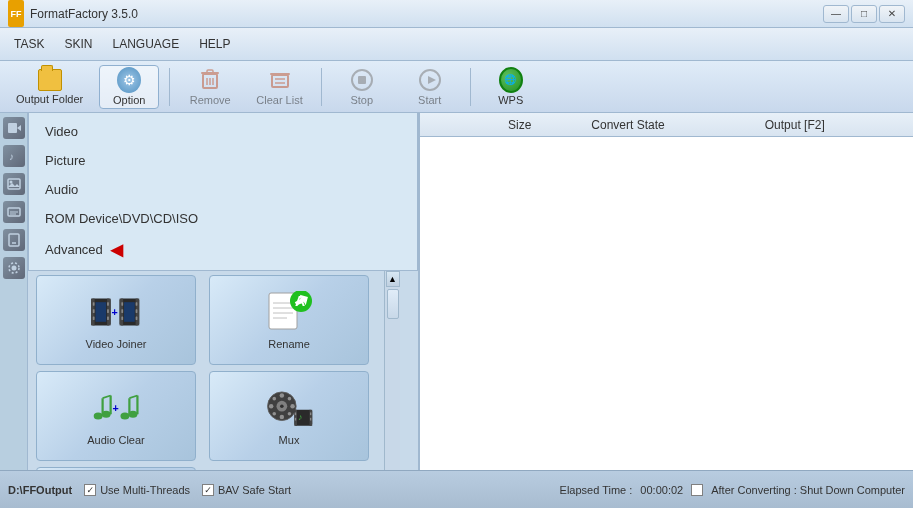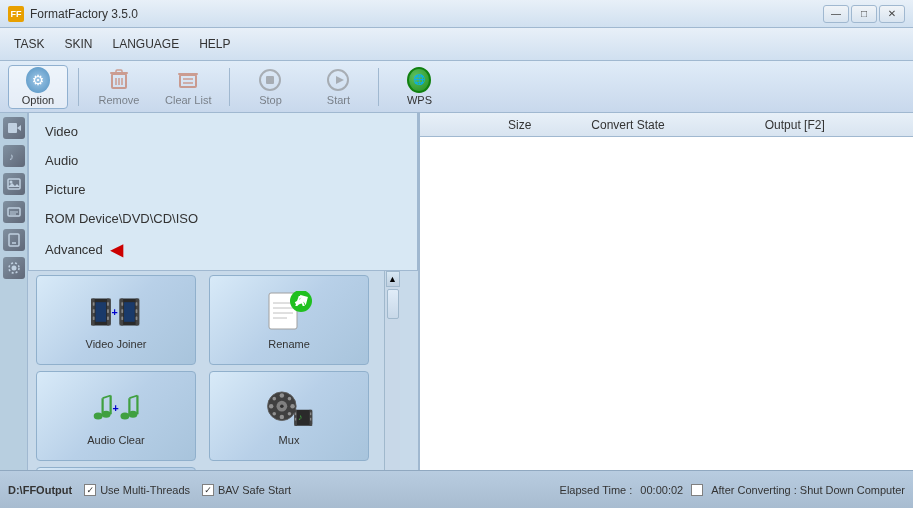--- a/index.html
+++ b/index.html
@@ -23,21 +23,21 @@
       border-bottom: 1px solid #a0b8d0;
       justify-content: space-between;
     }
     #title-left {
       display: flex;
       align-items: center;
       gap: 6px;
     }
     #app-icon {
       width: 16px;
-      height: 16px;
+      height: 27px;
       background: #e8a000;
       border-radius: 2px;
       display: flex; align-items: center; justify-content: center;
       font-size: 9px; color: white; font-weight: bold;
     }
     #title-text {
       font-size: 12px;
       color: #333;
     }
     #window-controls {
@@ -396,20 +396,26 @@
 
 <div id="menu-bar">
   <div class="menu-item">TASK</div>
   <div class="menu-item">SKIN</div>
   <div class="menu-item">LANGUAGE</div>
   <div class="menu-item">HELP</div>
 </div>
 
 <div id="toolbar">
 
+  <div class="toolbar-btn">
+    <div class="icon-area">
+      <div class="folder-icon"></div>
+    </div>
+    <span class="btn-label">Output Folder</span>
+  </div>
 
   <div class="toolbar-btn" style="background: rgba(255,255,255,0.5); border: 1px solid #90b0d0;">
     <div class="icon-area">
       <div class="option-icon">⚙</div>
     </div>
     <span class="btn-label">Option</span>
   </div>
 
   <div class="toolbar-separator"></div>
 
@@ -510,22 +516,22 @@
           <circle cx="7" cy="7" r="2.5" fill="#c0d0e0"></circle>
           <circle cx="7" cy="7" r="5" fill="none" stroke="#c0d0e0" stroke-width="1.5" stroke-dasharray="2,2"></circle>
         </svg>
     </div>
   </div>
 
   <div id="left-panel">
 
     <div id="dropdown-menu">
       <div class="dropdown-item">Video</div>
+      <div class="dropdown-item">Picture</div>
       <div class="dropdown-item">Audio</div>
-      <div class="dropdown-item">Picture</div>
       <div class="dropdown-item">ROM Device\DVD\CD\ISO</div>
       <div class="advanced-row">
         <span>Advanced</span>
         <span class="red-arrow">◀</span>
       </div>
     </div>
 
     <div style="position: relative; display: flex;">
       <div id="grid-area">
         <div class="grid-container">

